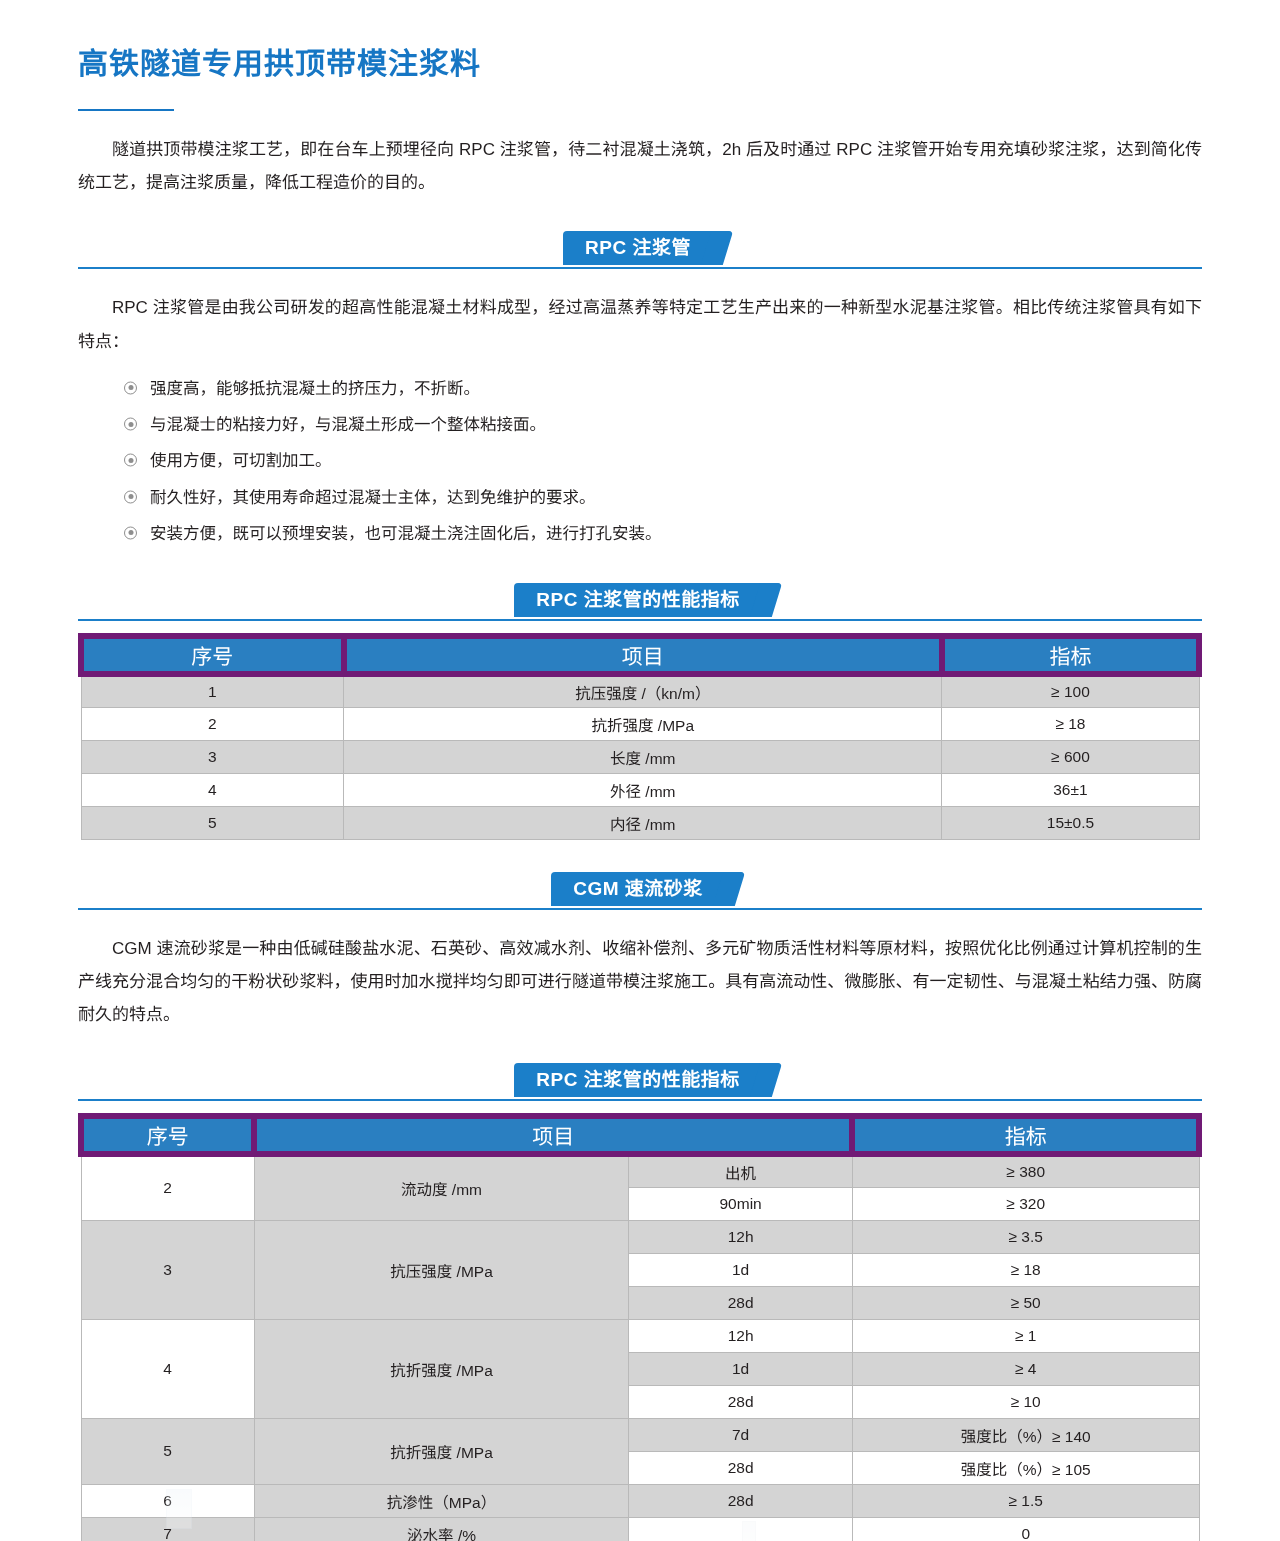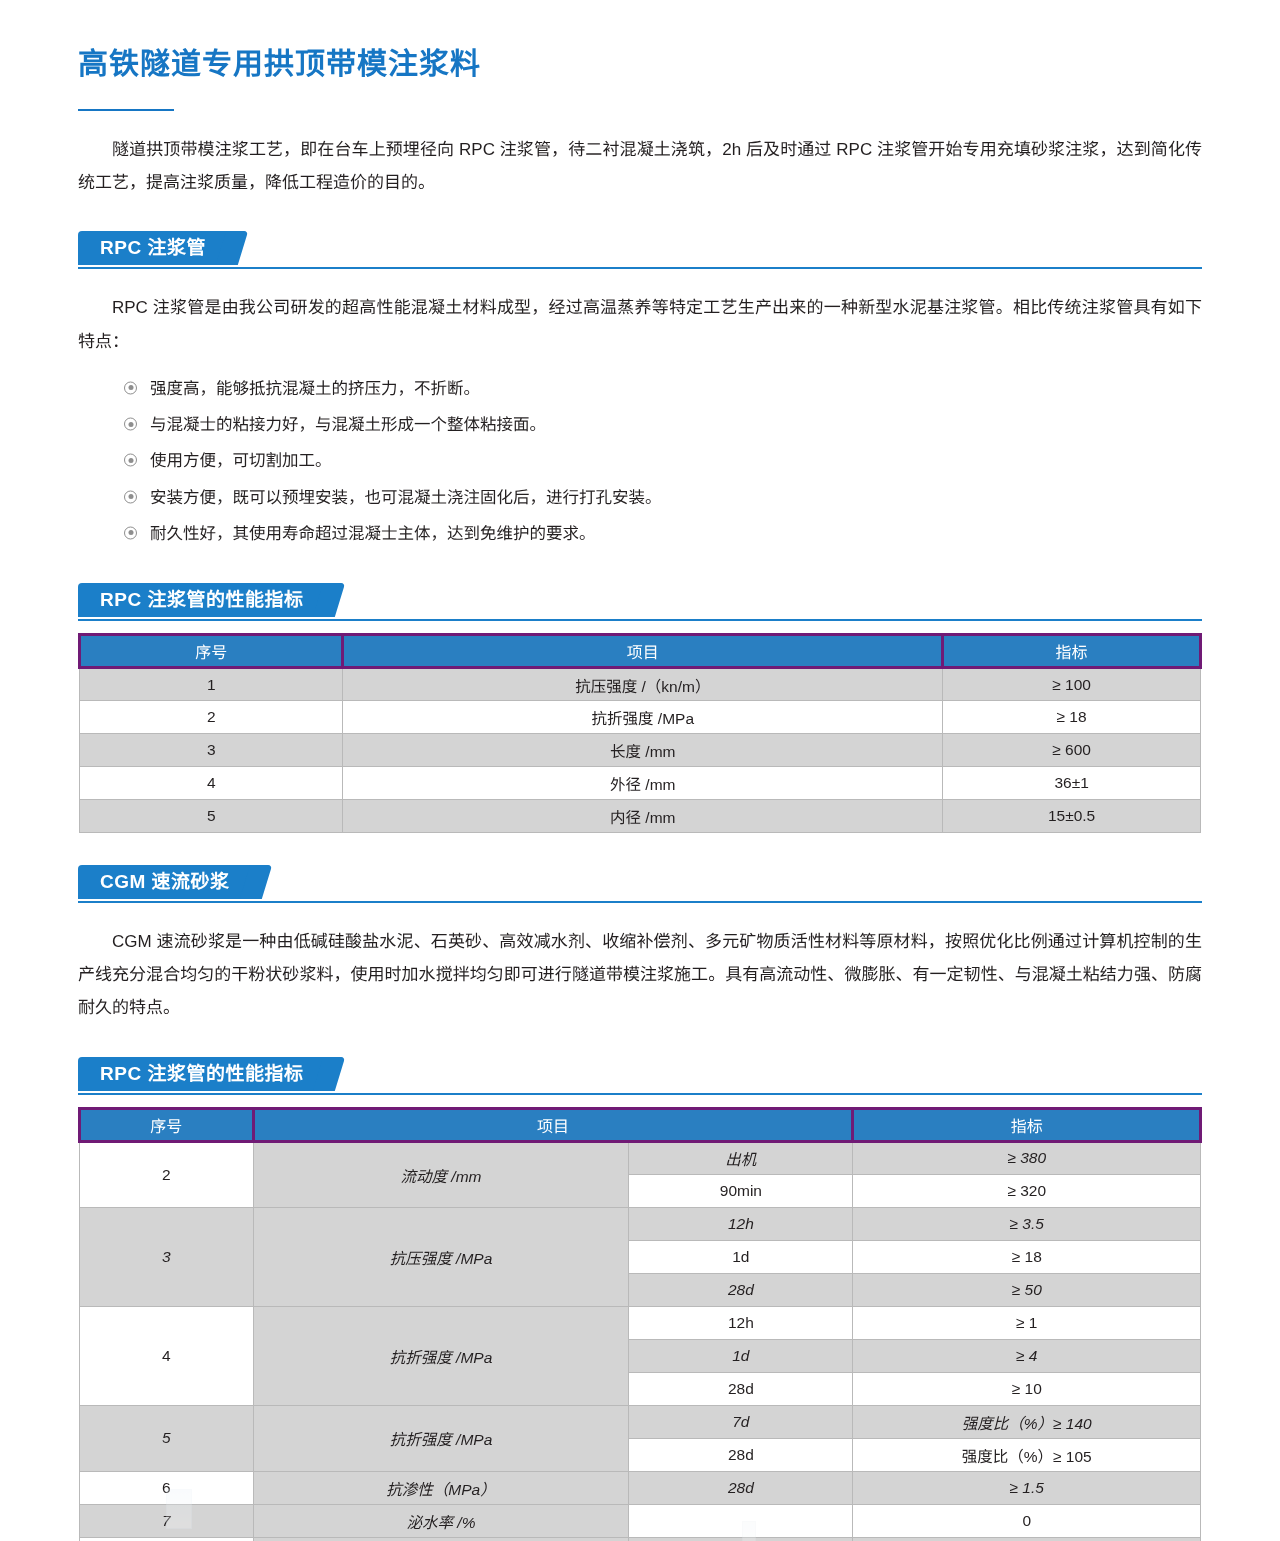--- a/index.html
+++ b/index.html
@@ -48,20 +48,21 @@
     text-align: justify;
     text-indent: 2em;
     color: #231f20;
   }
 
   
   .section-head {
     position: relative;
     margin-top: 32px;
     height: 38px;
+    text-align: center;
   }
   .section-head .banner {
     display: inline-block;
     position: relative;
     background: #1b7fc9;
     color: #ffffff;
     font-size: 19px;
     font-weight: bold;
     line-height: 34px;
     height: 34px;
@@ -129,36 +130,36 @@
   
   table.spec {
     width: 100%;
     border-collapse: collapse;
     margin-top: 12px;
     table-layout: fixed;
   }
   table.spec th {
     background: #2a7fc1;
     color: #ffffff;
-    font-size: 16px;
+    font-size: 21px;
     font-weight: normal;
     height: 33px;
-    border: 3px solid #701a75;
+    border: 6px solid #701a75;
     text-align: center;
   }
   table.spec td {
     border: 1px solid #b9b9b9;
     height: 33px;
     font-size: 15.5px;
     text-align: center;
     color: #231f20;
   }
   table.spec tr.odd td { background: #d4d4d4; }
   table.spec tr.even td { background: #ffffff; }
-  table.spec td.shade-odd { background: #d4d4d4; font-style: italic; }
+  table.spec td.shade-odd { background: #d4d4d4; }
   table.spec td.shade-even { background: #ffffff; }
 
   
   .wm {
     position: absolute;
     bottom: 0;
     opacity: .25;
   }
   .wm-left { left: 166px; bottom: 32px; width: 26px; height: 40px; background: linear-gradient(180deg,#eaf2f8,#ffffff); border:1px solid #e4eef5;}
   .wm-mid { left: 742px; bottom: 6px; width: 14px; height: 34px; background: linear-gradient(180deg,#f0f4f7,#ffffff); border:1px solid #e8eef3;}
@@ -177,22 +178,22 @@
     <span class="banner">RPC 注浆管</span>
     <span class="underline"></span>
   </div>
 
   <p class="body-text">RPC 注浆管是由我公司研发的超高性能混凝土材料成型，经过高温蒸养等特定工艺生产出来的一种新型水泥基注浆管。相比传统注浆管具有如下特点：</p>
 
   <ul class="feature-list">
     <li><span class="bullet"></span><span>强度高，能够抵抗混凝土的挤压力，不折断。</span></li>
     <li><span class="bullet"></span><span>与混凝士的粘接力好，与混凝土形成一个整体粘接面。</span></li>
     <li><span class="bullet"></span><span>使用方便，可切割加工。</span></li>
+    <li><span class="bullet"></span><span>耐久性好，其使用寿命超过混凝士主体，达到免维护的要求。</span></li>
     <li><span class="bullet"></span><span>安装方便，既可以预埋安装，也可混凝土浇注固化后，进行打孔安装。</span></li>
-    <li><span class="bullet"></span><span>耐久性好，其使用寿命超过混凝士主体，达到免维护的要求。</span></li>
   </ul>
 
   <div class="section-head">
     <span class="banner">RPC 注浆管的性能指标</span>
     <span class="underline"></span>
   </div>
 
   <table class="spec">
     <colgroup>
         <col style="width:23.5%">

